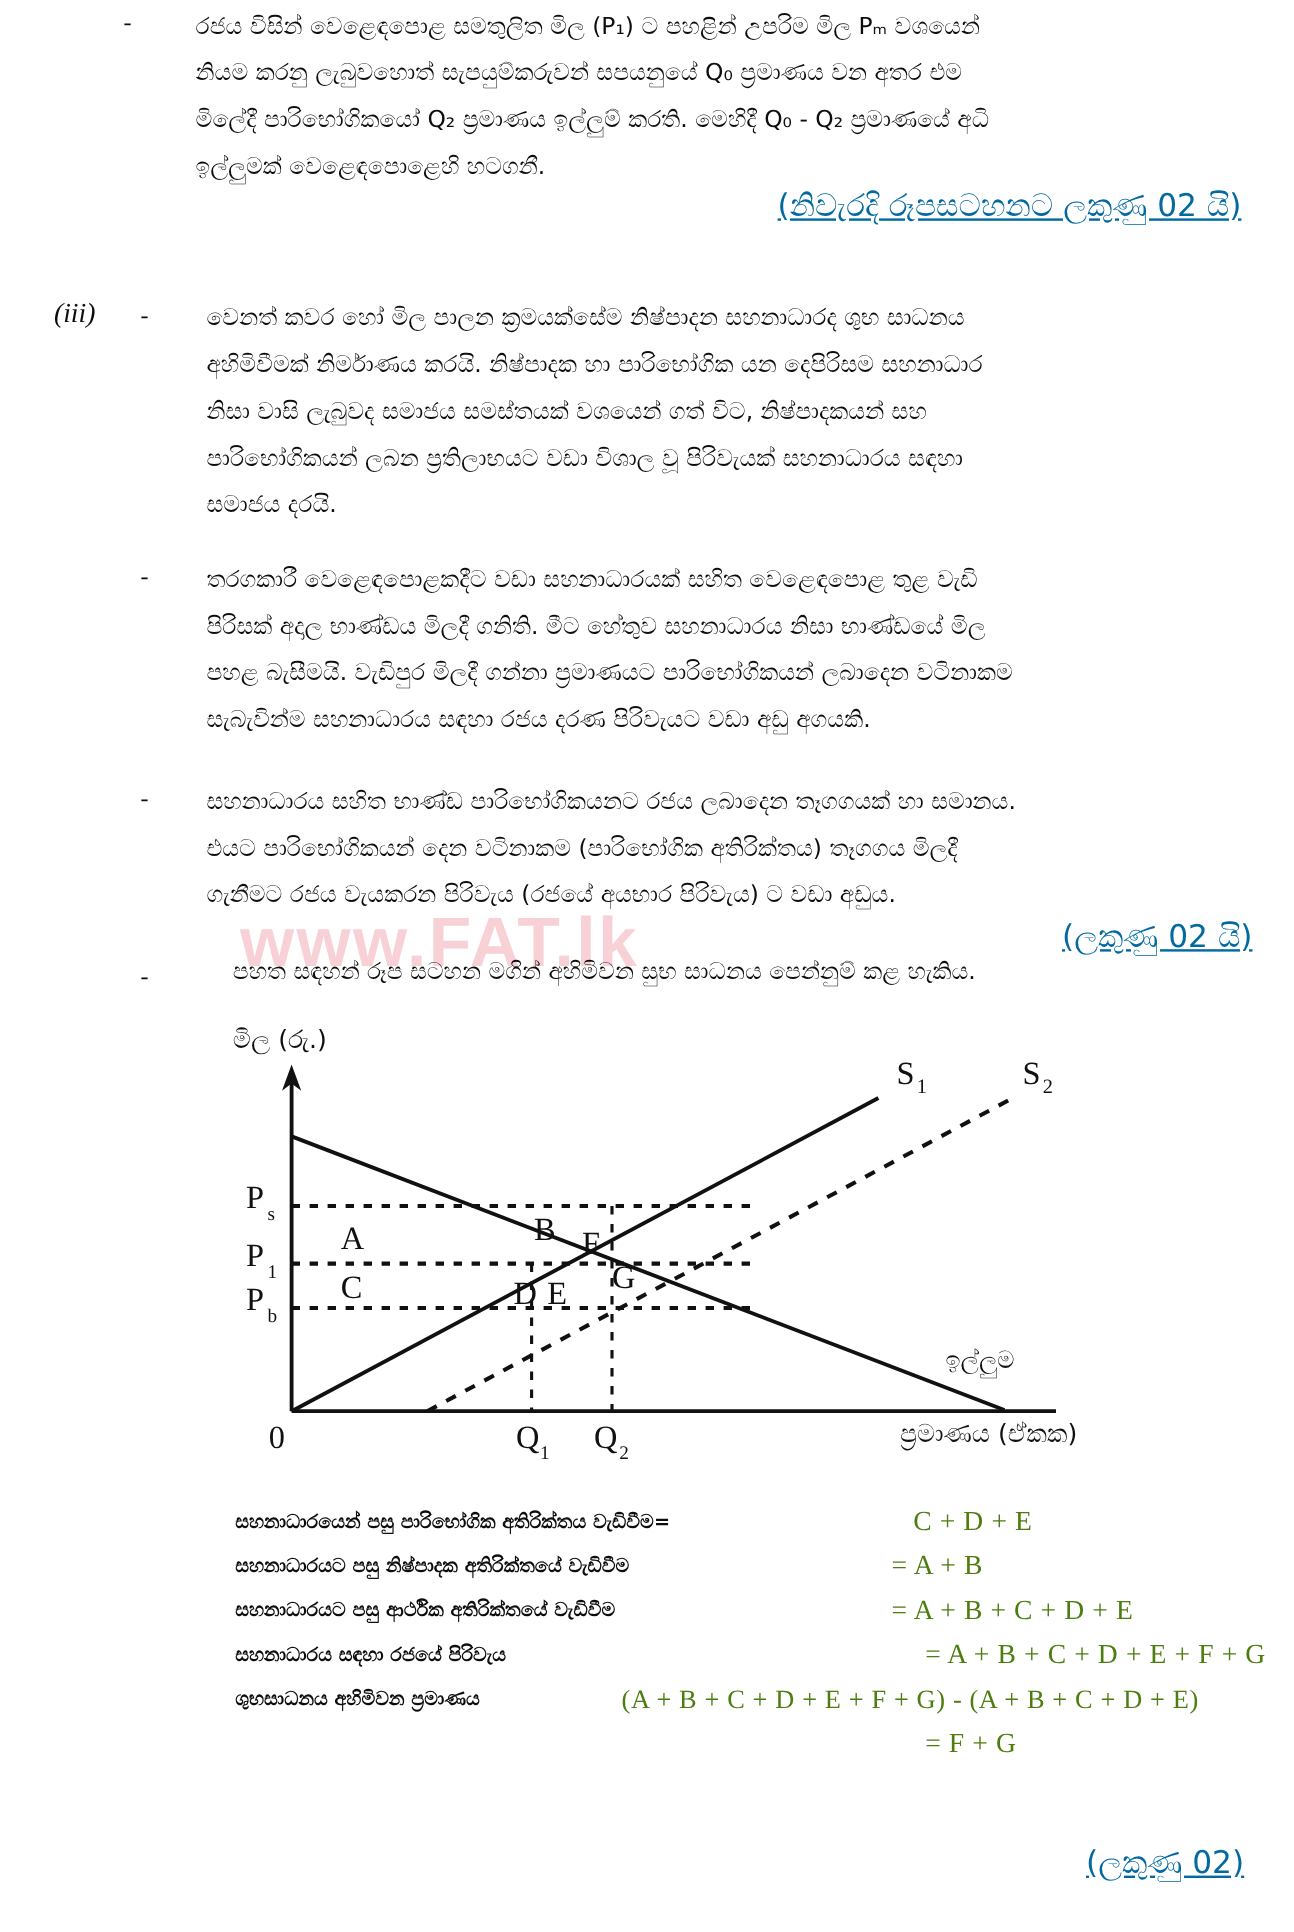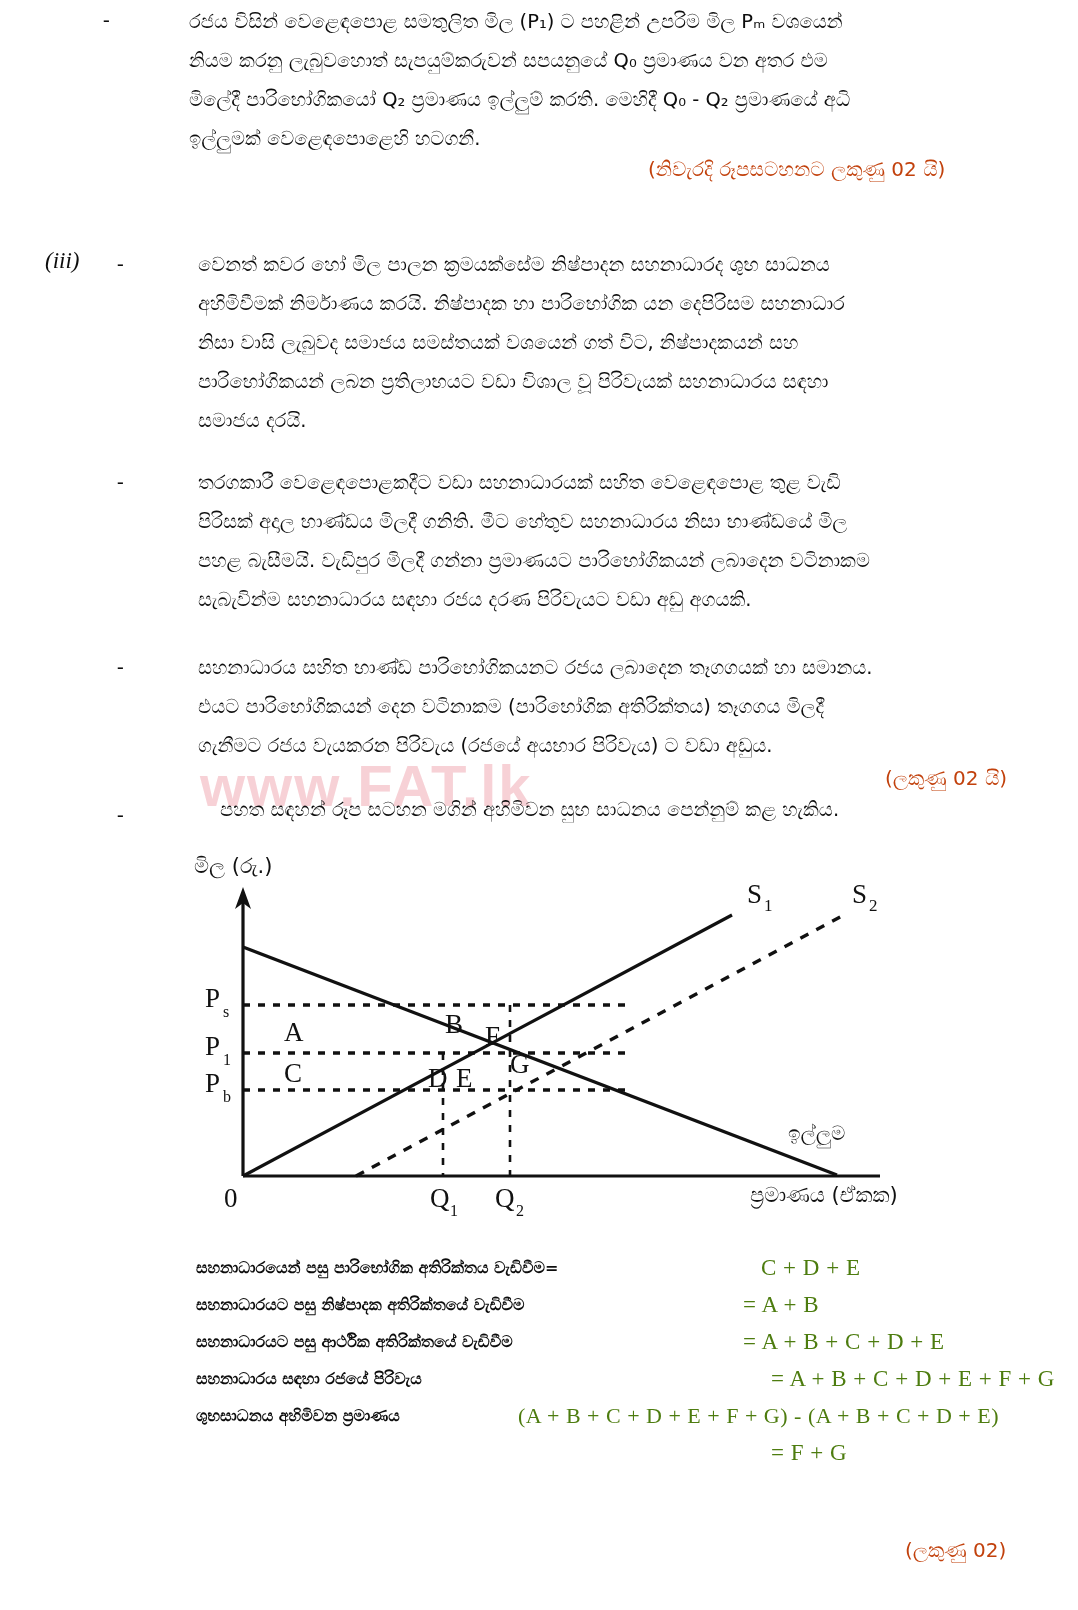--- a/index.html
+++ b/index.html
@@ -41,21 +41,20 @@
   .block {
     position: absolute;
     z-index: 2;
   }
   .sin {
     font-family: "DejaVu Sans", "Liberation Sans", sans-serif;
     font-size: 19.5px;
     line-height: 39px;
     color: #0d0d0d;
     text-align: justify;
-    margin-left: 26px;
   }
   .sin-line {
     display: block;
     white-space: nowrap;
   }
   .marker {
     position: absolute;
     font-family: "Liberation Serif", serif;
     font-size: 23px;
     color: #0d0d0d;
@@ -64,24 +63,25 @@
   .dash {
     position: absolute;
     font-family: "Liberation Serif", serif;
     font-size: 20px;
     color: #0d0d0d;
     z-index: 2;
   }
   .marks {
     position: absolute;
     font-family: "DejaVu Sans", "Liberation Sans", sans-serif;
-    font-size: 20px;
-    color: #c2410c;
-    white-space: nowrap;
-    z-index: 2;
+    font-size: 26px;
+    color: #0369a1;
+    white-space: nowrap;
+    z-index: 2;
+    text-decoration: underline;
   }
 
   
   .diagram {
     position: absolute;
     left: 180px;
     top: 845px;
     width: 760px;
     height: 400px;
     z-index: 3;

